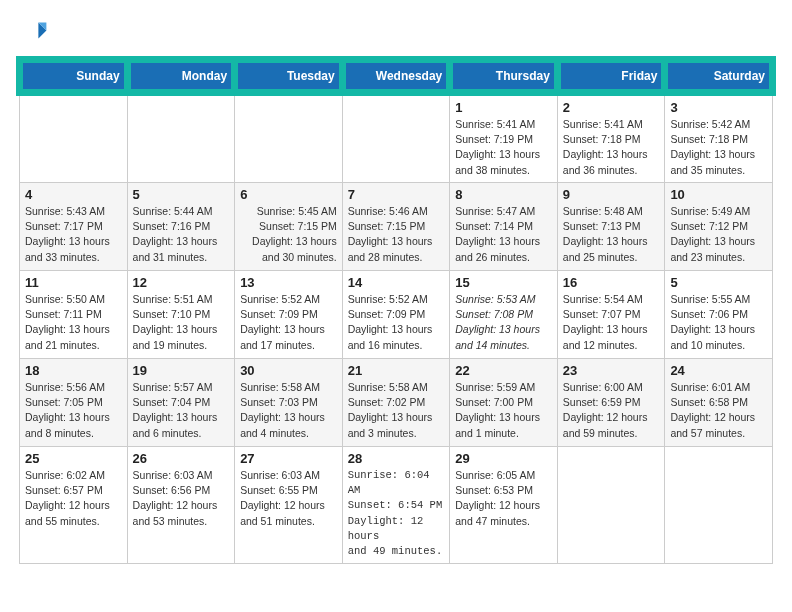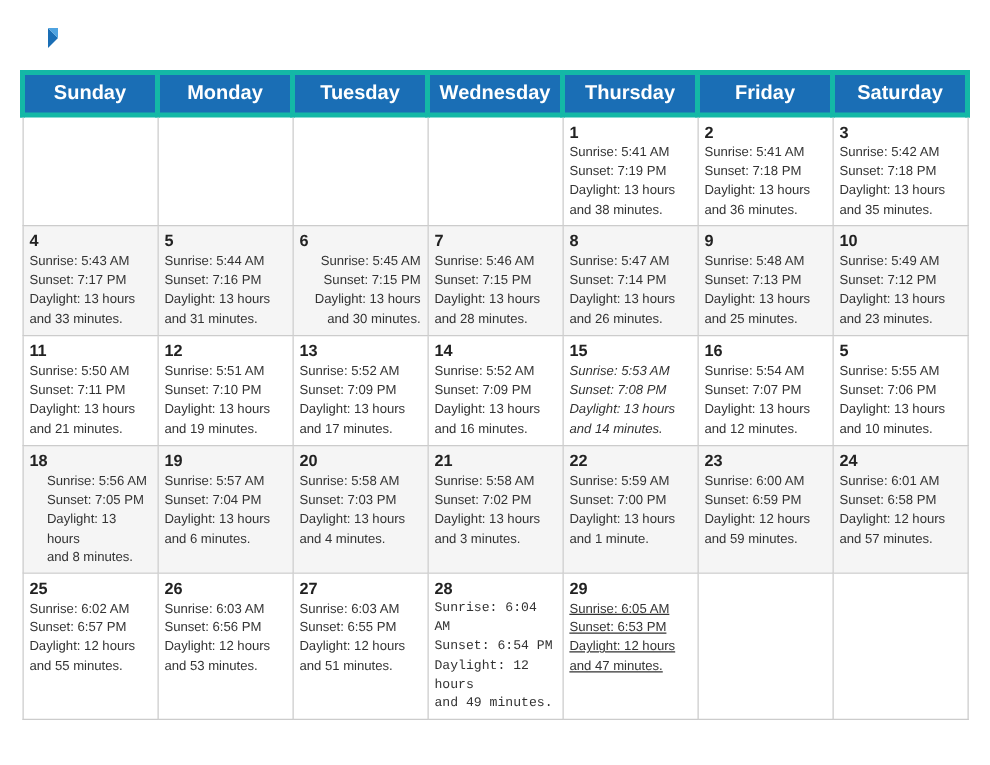--- a/index.html
+++ b/index.html
@@ -49,24 +49,24 @@
     }
     .calendar {
       width: 100%;
       border-collapse: collapse;
       font-size: 11px;
     }
     .calendar thead tr th {
       background: #1a6eb5;
       color: #fff;
       padding: 6px 4px;
-      text-align: center;
-      font-size: 16px;
+      text-align: right;
+      font-size: 12px;
       font-weight: bold;
-      border: 4px solid #14b8a6;
+      border: 7px solid #14b8a6;
     }
     .calendar tbody tr td {
       border: 1px solid #ccc;
       padding: 4px 5px;
       vertical-align: top;
       width: calc(100% / 7);
       height: 88px;
       background: #fff;
     }
     .calendar tbody tr:nth-child(even) td {
@@ -245,34 +245,34 @@
           <div class="day-number">5</div>
           <div class="day-detail" style="white-space: pre-line;">Sunrise: 5:55 AM
 Sunset: 7:06 PM
 Daylight: 13 hours
 and 10 minutes.</div>
         </td>
       </tr>
       <tr>
         <td>
           <div class="day-number">18</div>
-          <div class="day-detail" style="white-space: pre-line; margin-left: 14px;">Sunrise: 5:56 AM
+          <div class="day-detail" style="white-space: pre-line;">Sunrise: 5:56 AM
 Sunset: 7:05 PM
 Daylight: 13 hours
 and 8 minutes.</div>
         </td>
         <td>
           <div class="day-number">19</div>
           <div class="day-detail" style="white-space: pre-line;">Sunrise: 5:57 AM
 Sunset: 7:04 PM
 Daylight: 13 hours
 and 6 minutes.</div>
         </td>
         <td>
-          <div class="day-number">20</div>
+          <div class="day-number">30</div>
           <div class="day-detail" style="white-space: pre-line;">Sunrise: 5:58 AM
 Sunset: 7:03 PM
 Daylight: 13 hours
 and 4 minutes.</div>
         </td>
         <td>
           <div class="day-number">21</div>
           <div class="day-detail" style="white-space: pre-line;">Sunrise: 5:58 AM
 Sunset: 7:02 PM
 Daylight: 13 hours
@@ -324,21 +324,21 @@
         </td>
         <td>
           <div class="day-number">28</div>
           <div class="day-detail" style="white-space: pre-line; font-family: Liberation Mono, monospace;">Sunrise: 6:04 AM
 Sunset: 6:54 PM
 Daylight: 12 hours
 and 49 minutes.</div>
         </td>
         <td>
           <div class="day-number">29</div>
-          <div class="day-detail" style="white-space: pre-line; text-decoration: underline;">Sunrise: 6:05 AM
+          <div class="day-detail" style="white-space: pre-line;">Sunrise: 6:05 AM
 Sunset: 6:53 PM
 Daylight: 12 hours
 and 47 minutes.</div>
         </td>
         <td class="empty-cell"></td>
         <td class="empty-cell"></td>
       </tr>
     </tbody>
 </table>
 

